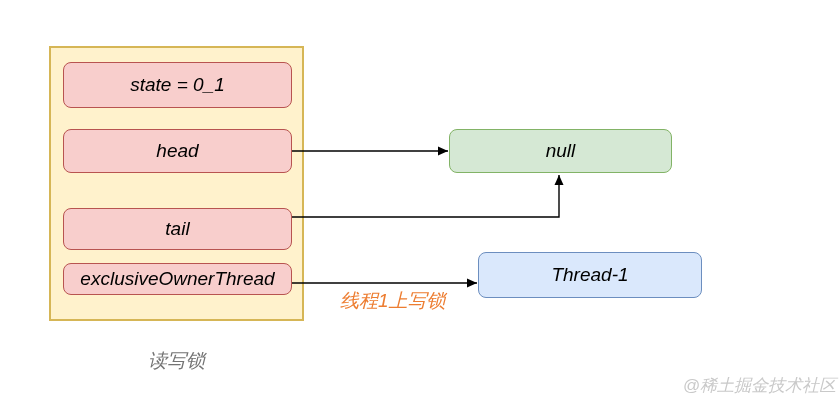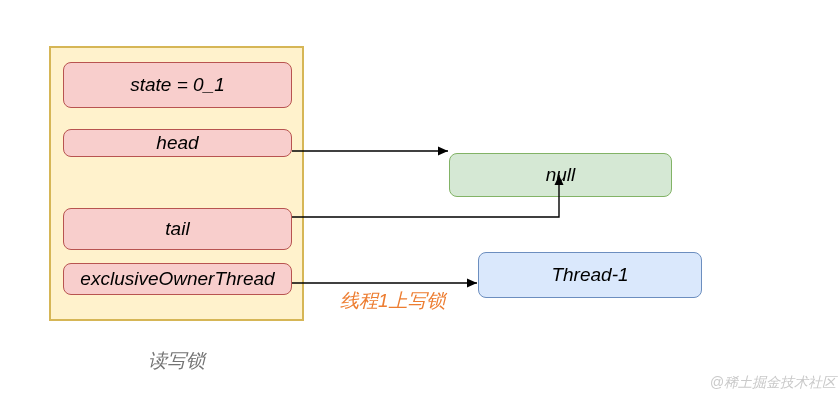--- a/index.html
+++ b/index.html
@@ -37,31 +37,30 @@
     color: #000000;
     white-space: nowrap;
   }
   .field {
     left: 63px;
     width: 229px;
     background: #f8cecc;
     border: 1.5px solid #b85450;
   }
   .field-state { top: 62px;  height: 46px; }
-  .field-head  { top: 129px; height: 28px; }
+  .field-head  { top: 129px; height: 44px; }
   .field-tail  { top: 208px; height: 42px; }
   .field-eot   { top: 263px; height: 32px; }
   .node-null {
     left: 449px;
     top: 129px;
     width: 223px;
     height: 44px;
     background: #d5e8d4;
     border: 1.5px solid #82b366;
-    margin-top: 24px;
   }
   .node-thread {
     left: 478px;
     top: 252px;
     width: 224px;
     height: 46px;
     background: #dae8fc;
     border: 1.5px solid #6c8ebf;
   }
   .caption {
@@ -79,21 +78,21 @@
     left: 340px;
     top: 288px;
     font-size: 19px;
     color: #ed7d31;
     white-space: nowrap;
   }
   .watermark {
     position: absolute;
     right: 4px;
     top: 374px;
-    font-size: 14px;
+    font-size: 17px;
     color: #c9c9c9;
     white-space: nowrap;
   }
   .arrow-layer {
     position: absolute;
     left: 0;
     top: 0;
     width: 840px;
     height: 400px;
     pointer-events: none;

